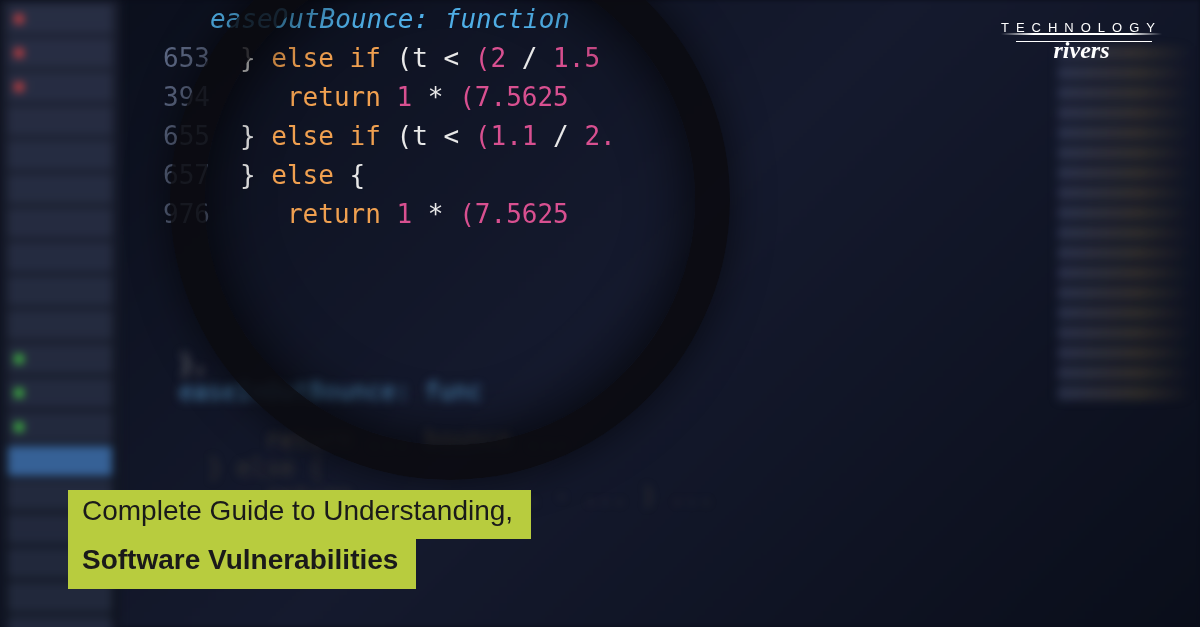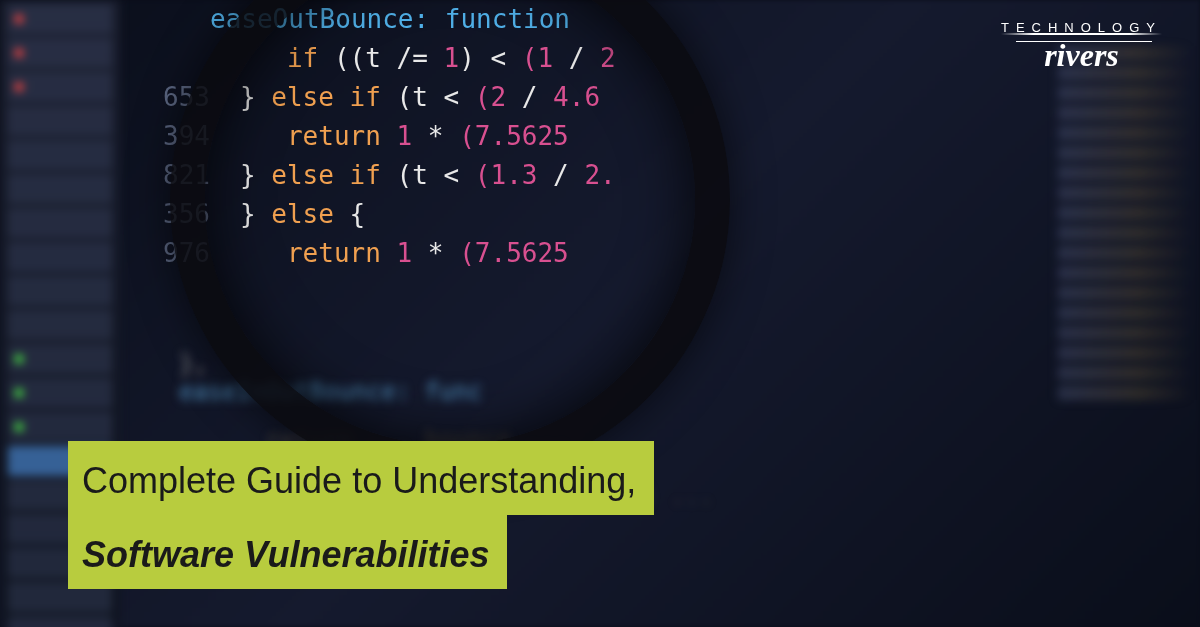--- a/index.html
+++ b/index.html
@@ -88,21 +88,21 @@
       color: #fff;
       margin-left: 28px;
     }
     .logo-top {
       font-size: 13px;
       letter-spacing: 7px;
       font-weight: 300;
       margin-bottom: 2px;
     }
     .logo-bottom {
-      font-size: 32px;
+      font-size: 24px;
       font-style: italic;
       font-weight: bold;
       font-family: Georgia, serif;
       position: relative;
     }
     .logo-bottom::before {
       content: '';
       position: absolute;
       top: -4px;
       left: 0;
@@ -121,28 +121,28 @@
     }
     .title-block {
       position: absolute;
       left: 68px;
       bottom: 38px;
       z-index: 20;
     }
     .title-line {
       display: inline-block;
       background: #b8cc3e;
-      padding: 14px 18px 8px 14px;
-      font-size: 36px;
+      padding: 1px 18px 8px 14px;
+      font-size: 28px;
       color: #1a1a1a;
       margin-bottom: 0;
       line-height: 1.45;
       text-align: center;
     }
-    .title-bold { font-weight: bold; font-style: italic; }
+    .title-bold { font-weight: bold; }
     .blur-code-bg {
       position: absolute;
       top: 350px;
       left: 150px;
       right: 150px;
       font-family: 'Consolas', 'Monaco', monospace;
       font-size: 24px;
       filter: blur(5px);
       color: rgba(120, 130, 160, 0.5);
       z-index: 1;
@@ -190,26 +190,25 @@
     <div class="right-line"></div>
   <div class="right-line"></div>
     <div class="right-line"></div>
     <div class="right-line"></div>
   <div class="right-line"></div>
     <div class="right-line"></div>
     <div class="right-line"></div>
 </div>
 
 <div class="code-focus">
-  <div style="color:#50b0e8; margin-left:60px;"><span class="func">easeOutBounce: function</span></div>
-  <div><span class="line-num"></span>&nbsp;&nbsp;&nbsp;<span class="kw">if</span> <span class="sym">((t</span> <span class="sym">/=</span> <span class="num">1</span><span class="sym">)</span> <span class="sym">&lt;</span> <span class="paren">(</span><span class="num">1</span> <span class="sym">/</span> <span class="num">2</span></div>
-  <div><span class="line-num">653</span><span class="sym">}</span> <span class="kw">else if</span> <span class="sym">(t</span> <span class="sym">&lt;</span> <span class="paren">(</span><span class="num">2</span> <span class="sym">/</span> <span class="num">4.6</span></div>
+  <div style="color:#50b0e8; margin-left:60px;font-style:italic;"><span class="func">easeOutBounce: function</span></div>
+  <div><span class="line-num">653</span><span class="sym">}</span> <span class="kw">else if</span> <span class="sym">(t</span> <span class="sym">&lt;</span> <span class="paren">(</span><span class="num">2</span> <span class="sym">/</span> <span class="num">1.5</span></div>
   <div><span class="line-num">394</span>&nbsp;&nbsp;&nbsp;<span class="kw">return</span> <span class="num">1</span> <span class="star">*</span> <span class="paren">(</span><span class="num">7.5625</span></div>
-  <div><span class="line-num">821</span><span class="sym">}</span> <span class="kw">else if</span> <span class="sym">(t</span> <span class="sym">&lt;</span> <span class="paren">(</span><span class="num">1.3</span> <span class="sym">/</span> <span class="num">2.</span></div>
-  <div><span class="line-num">356</span><span class="sym">}</span> <span class="kw">else</span> <span class="sym">{</span></div>
+  <div><span class="line-num">655</span><span class="sym">}</span> <span class="kw">else if</span> <span class="sym">(t</span> <span class="sym">&lt;</span> <span class="paren">(</span><span class="num">1.1</span> <span class="sym">/</span> <span class="num">2.</span></div>
+  <div><span class="line-num">657</span><span class="sym">}</span> <span class="kw">else</span> <span class="sym">{</span></div>
   <div><span class="line-num">976</span>&nbsp;&nbsp;&nbsp;<span class="kw">return</span> <span class="num">1</span> <span class="star">*</span> <span class="paren">(</span><span class="num">7.5625</span></div>
 </div>
 
 <div class="blur-code-bg">
   <div>&nbsp;&nbsp;<span style="color:#888;">},</span></div>
   <div>&nbsp;&nbsp;<span style="color:#5090c0;">easeInOutBounce: func</span></div>
   <div style="margin-top:20px; color:rgba(150,130,80,0.4);">&nbsp;&nbsp;&nbsp;&nbsp;&nbsp;&nbsp;&nbsp;&nbsp;return ... bounce ...</div>
   <div style="color:rgba(150,130,80,0.3);">&nbsp;&nbsp;&nbsp;&nbsp;} else {</div>
   <div style="color:rgba(150,130,80,0.3);">&nbsp;&nbsp;&nbsp;&nbsp;&nbsp;&nbsp;&nbsp;&nbsp;return ... &nbsp;&nbsp;&nbsp;&nbsp; ... - ... ) ...</div>
 </div>

